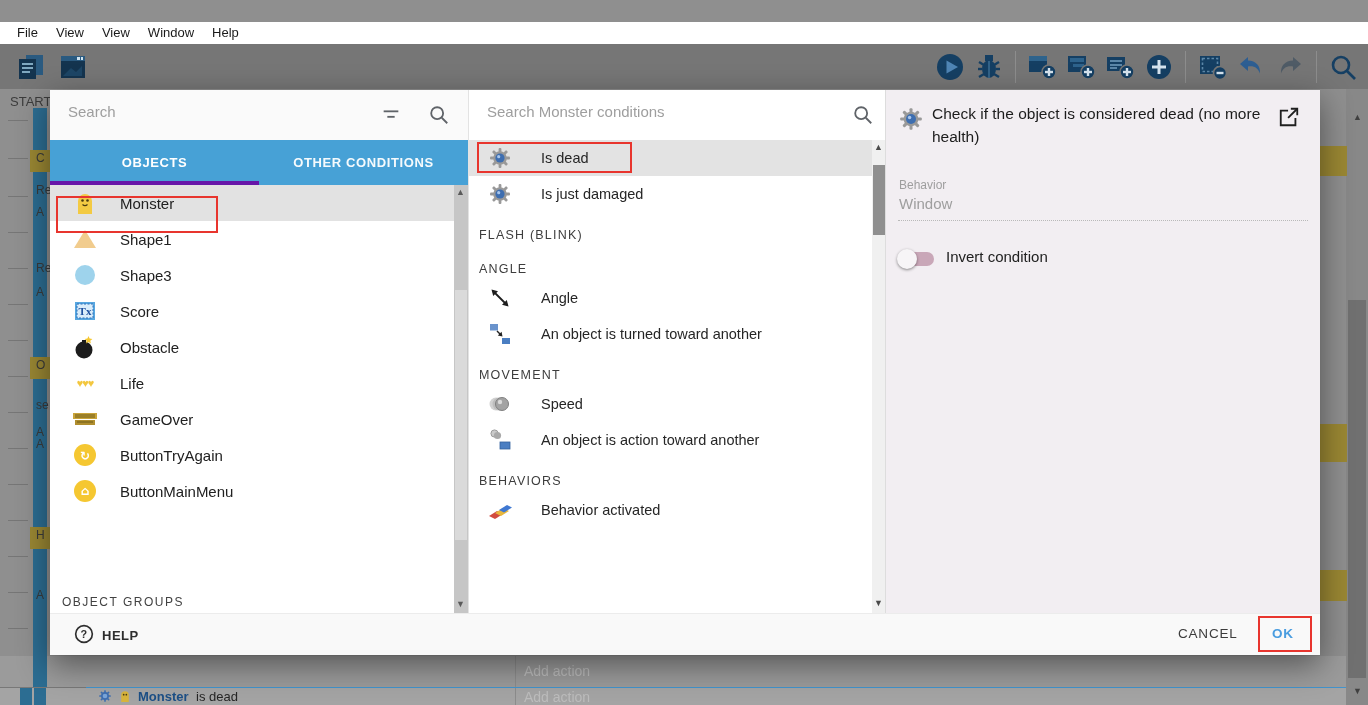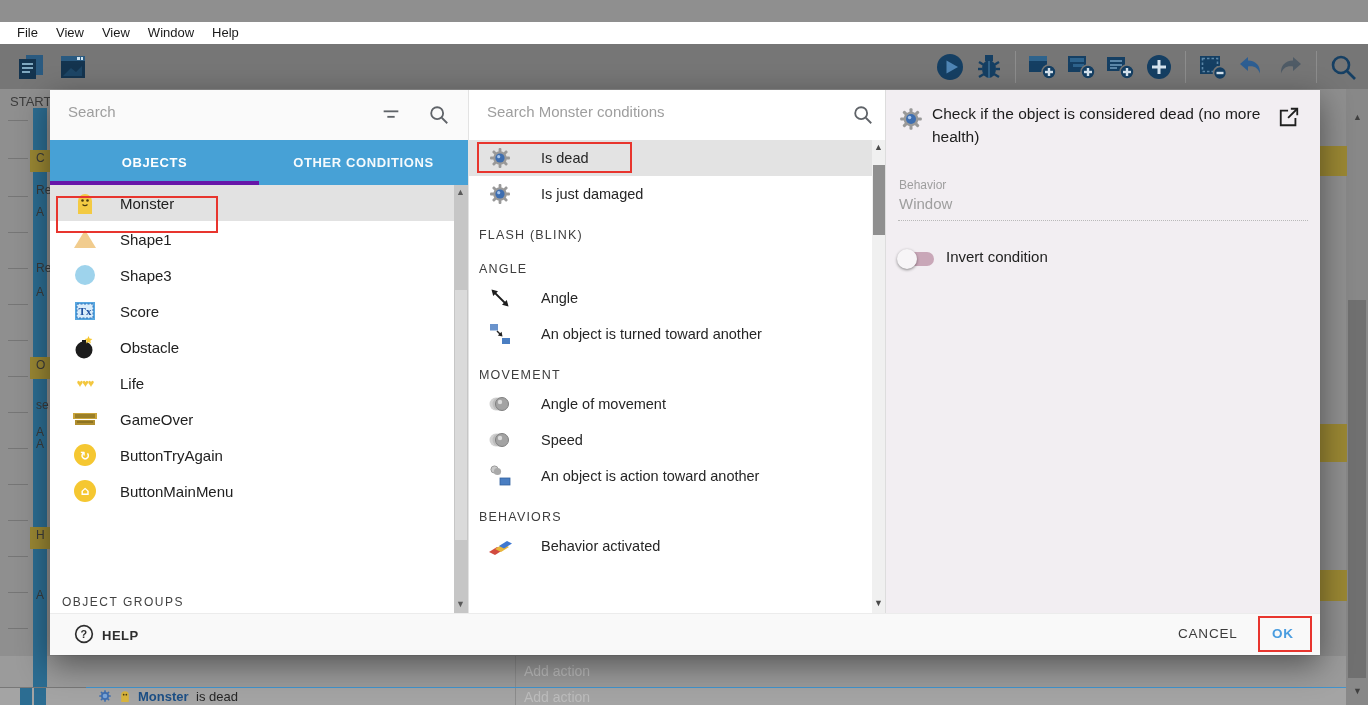--- a/index.html
+++ b/index.html
@@ -488,31 +488,20 @@
           <div class="cond-section">MOVEMENT</div>
           <div class="cond-row">
             <span class="cond-icon">
               <svg width="26" height="24" viewBox="0 0 26 24">
                 <circle cx="9" cy="12" r="6.5" fill="#d2d2d2"></circle>
                 <circle cx="12" cy="12" r="6.5" fill="#bdbdbd"></circle>
                 <circle cx="15" cy="12" r="6.5" fill="#a3a3a3" stroke="#808080"></circle>
                 <circle cx="13" cy="10" r="2.2" fill="#e8e8e8" opacity=".8"></circle>
               </svg>
             </span>
-            <span class="cond-label">Angle of movement</span>
-          </div>
-          <div class="cond-row">
-            <span class="cond-icon">
-              <svg width="26" height="24" viewBox="0 0 26 24">
-                <circle cx="9" cy="12" r="6.5" fill="#d2d2d2"></circle>
-                <circle cx="12" cy="12" r="6.5" fill="#bdbdbd"></circle>
-                <circle cx="15" cy="12" r="6.5" fill="#a3a3a3" stroke="#808080"></circle>
-                <circle cx="13" cy="10" r="2.2" fill="#e8e8e8" opacity=".8"></circle>
-              </svg>
-            </span>
             <span class="cond-label">Speed</span>
           </div>
           <div class="cond-row">
             <span class="cond-icon">
               <svg width="24" height="24" viewBox="0 0 24 24">
                 <circle cx="6.5" cy="5.5" r="3.6" fill="#cacaca" stroke="#8a8a8a" stroke-width=".8"></circle>
                 <circle cx="9.5" cy="7.5" r="3.6" fill="#a9a9a9"></circle>
                 <rect x="12" y="14" width="10" height="7" fill="#4a7ec2" stroke="#33629f" stroke-width=".8"></rect>
               </svg>
             </span>

